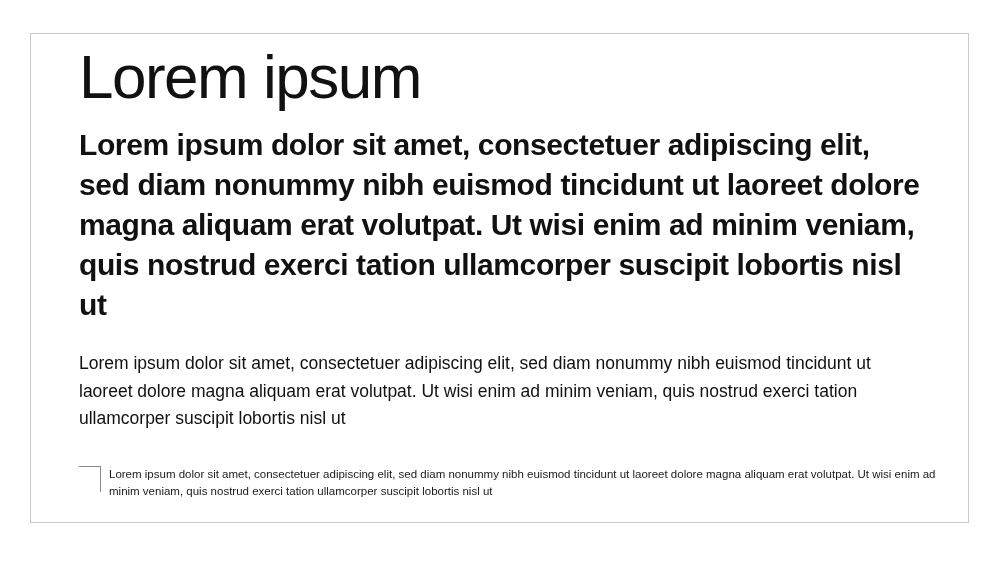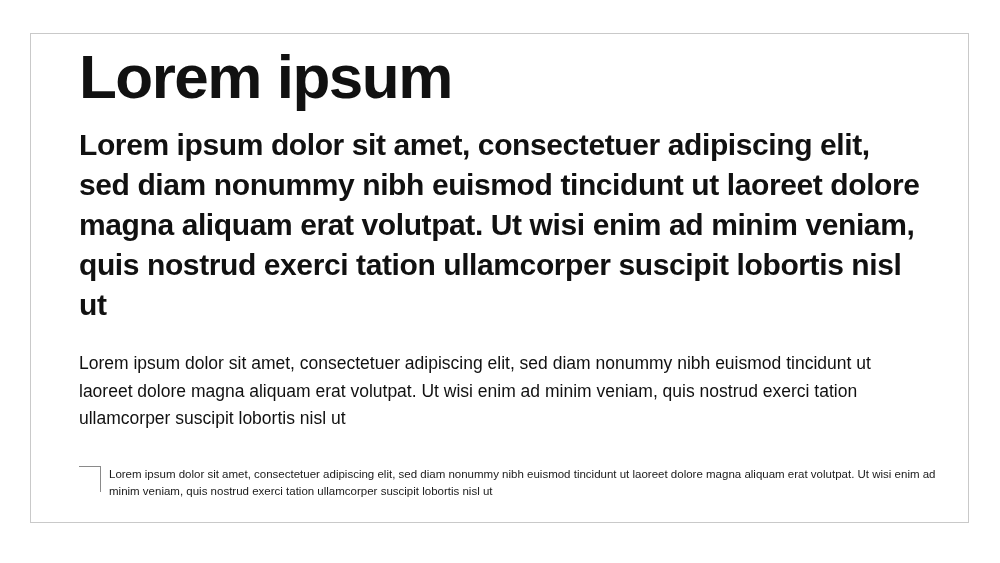--- a/index.html
+++ b/index.html
@@ -28,21 +28,21 @@
 
   .content {
     position: absolute;
     left: 48px;
     top: 10px;
     right: 30px;
   }
 
   .title {
     font-size: 62px;
-    font-weight: bold;
+    font-weight: normal;
     letter-spacing: -1.5px;
     line-height: 1.08;
     margin: 0 0 14px 0;
     color: #111111;
   }
 
   .subtitle {
     font-size: 30px;
     font-weight: bold;
     line-height: 1.33;

